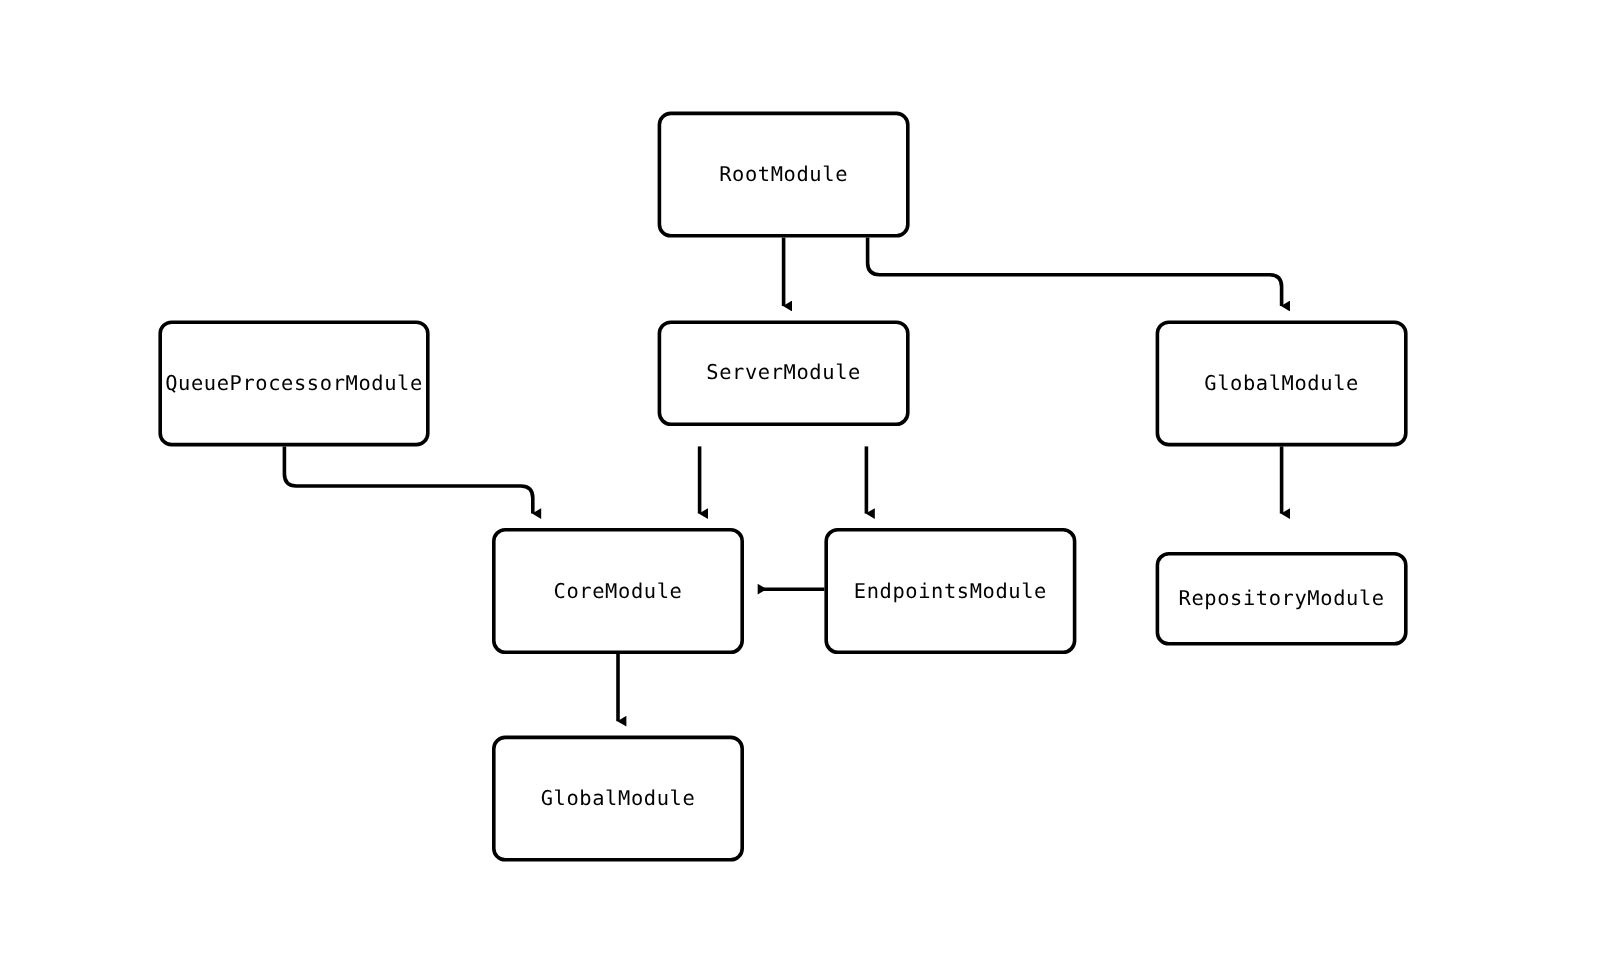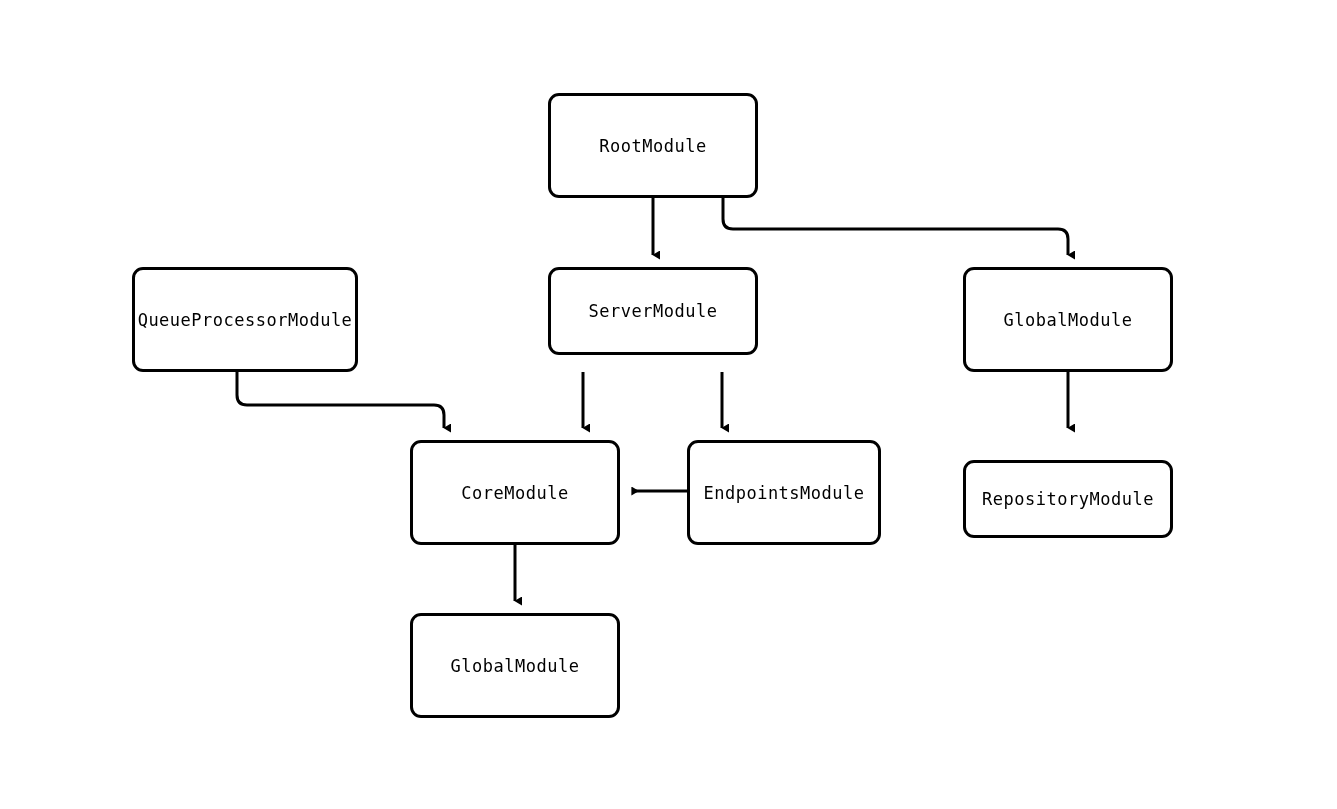--- a/index.html
+++ b/index.html
@@ -100,21 +100,21 @@
   <div class="node" style="left:963px; top:267px; width:210px; height:105px;">
     <span class="node-label">Global</span>
     <span class="node-label">Module</span>
   </div>
 
   <div class="node" style="left:410px; top:440px; width:210px; height:105px;">
     <span class="node-label">Core</span>
     <span class="node-label">Module</span>
   </div>
 
-  <div class="node" style="left:687px; top:440px; width:194px; height:105px;">
+  <div class="node" style="left:687px; top:440px; width:210px; height:105px;">
     <span class="node-label">Endpoints</span>
     <span class="node-label">Module</span>
   </div>
 
   <div class="node" style="left:963px; top:460px; width:210px; height:78px;">
     <span class="node-label">Repository</span>
     <span class="node-label">Module</span>
   </div>
 
   <div class="node" style="left:410px; top:613px; width:210px; height:105px;">

